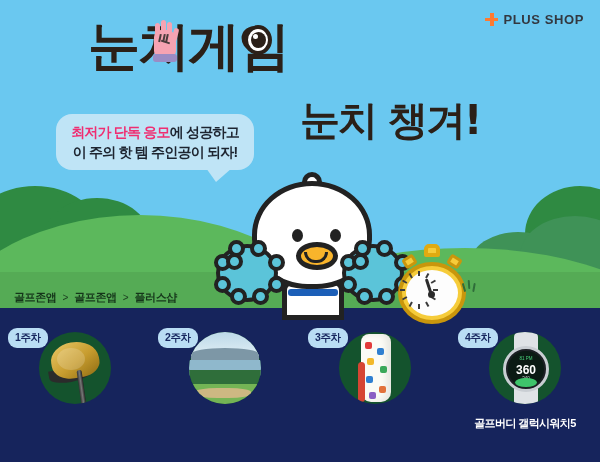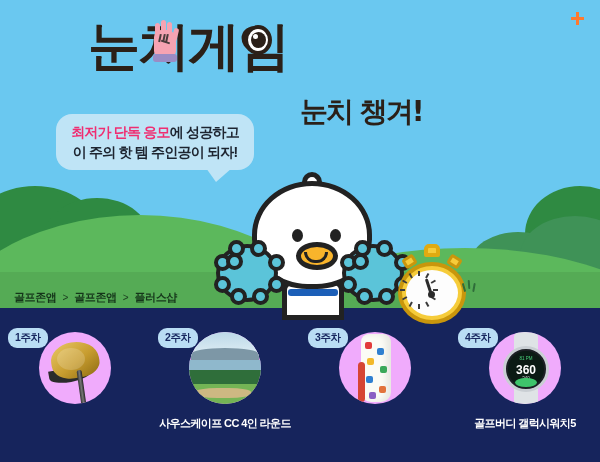--- a/index.html
+++ b/index.html
@@ -77,21 +77,21 @@
     content: ""; position: absolute; left: 5px; top: 5px;
     width: 5px; height: 5px; border-radius: 50%; background: #fff; z-index: 2;
   }
   .t-sub {
     position: absolute; left: 318px; top: 62px;
     font-size: 25px; font-weight: 900; color: #2b2018; letter-spacing: -1.5px;
     font-family: "DejaVu Sans", sans-serif;
   }
   .title-line2 {
     position: absolute; left: 300px; top: 93px;
-    font-size: 28px; font-weight: 900; color: #2b2018; letter-spacing: -2px;
+    font-size: 40px; font-weight: 900; color: #2b2018; letter-spacing: -2px;
     font-family: "DejaVu Sans", sans-serif;
   }
 
   
   .hand { position: absolute; left: 150px; top: 20px; width: 30px; height: 48px; z-index: 32; }
   .hand-palm {
     position: absolute; left: 4px; top: 10px; width: 22px; height: 26px;
     background: #f6a3b2; border-radius: 7px 9px 5px 5px;
   }
   .hand-f {
@@ -248,21 +248,21 @@
     position: absolute; left: 0; top: 0; width: 600px; height: 154px;
     display: flex;
   }
   .prod {
     position: relative; flex: 1 1 0; height: 154px;
     display: flex; flex-direction: column; align-items: center;
   }
   .prod-thumb {
     position: relative; margin-top: 24px;
     width: 72px; height: 72px; border-radius: 50%;
-    background: #f0abfc; overflow: hidden;
+    background: #14532d; overflow: hidden;
   }
   .prod-badge {
     position: absolute; left: 8px; top: 20px; z-index: 5;
     background: #b9ddf4; color: #17275f;
     font-size: 10.5px; font-weight: bold; letter-spacing: -0.4px;
     padding: 3px 7px; border-radius: 9px;
   }
   .prod-name {
     margin-top: 12px; font-size: 11px; font-weight: bold;
     color: #ffffff; letter-spacing: -0.6px; white-space: nowrap;
@@ -342,20 +342,21 @@
   <div class="bush mid" style="left:470px; top:232px; width:96px; height:64px;"></div>
   <div class="bush mid" style="left:520px; top:216px; width:110px; height:80px;"></div>
   <div class="bush mid" style="left:438px; top:250px; width:62px; height:48px;"></div>
 
   <div class="hill-left"></div>
   <div class="hill-right"></div>
   <div class="grass-strip"></div>
 
   <div class="logo">
     <span class="logo-plus"></span>
+    <span class="logo-text">PLUS SHOP</span>
   </div>
 
   <div class="title-wrap">
     <div class="title-line1">
       <span class="t-big">눈</span>
       <span class="t-big">치</span>
       <span class="t-big">게</span>
       <span class="t-big t-eye-char">
         <span>임</span>
         <span class="eye"></span>
@@ -475,21 +476,20 @@
           <div class="art">
             <span class="sea-sky"></span>
             <span class="sea-isle"></span>
             <span class="sea-water"></span>
             <span class="sea-tree"></span>
             <span class="sea-green"></span>
             <span class="sea-path"></span>
           </div>
         </div>
         <div class="prod-badge">2주차</div>
-        <div class="prod-name">사우스케이프 CC 4인 라운드</div>
       </div>
 
       <div class="prod">
         <div class="prod-thumb">
           <div class="art">
             <span class="bag-body"></span>
             <span class="bag-strap"></span>
             <span class="bag-dot" style="left:26px; top:10px; background:#e23b3b;"></span>
             <span class="bag-dot" style="left:38px; top:16px; background:#2f7fd0;"></span>
             <span class="bag-dot" style="left:28px; top:26px; background:#f2b829;"></span>

